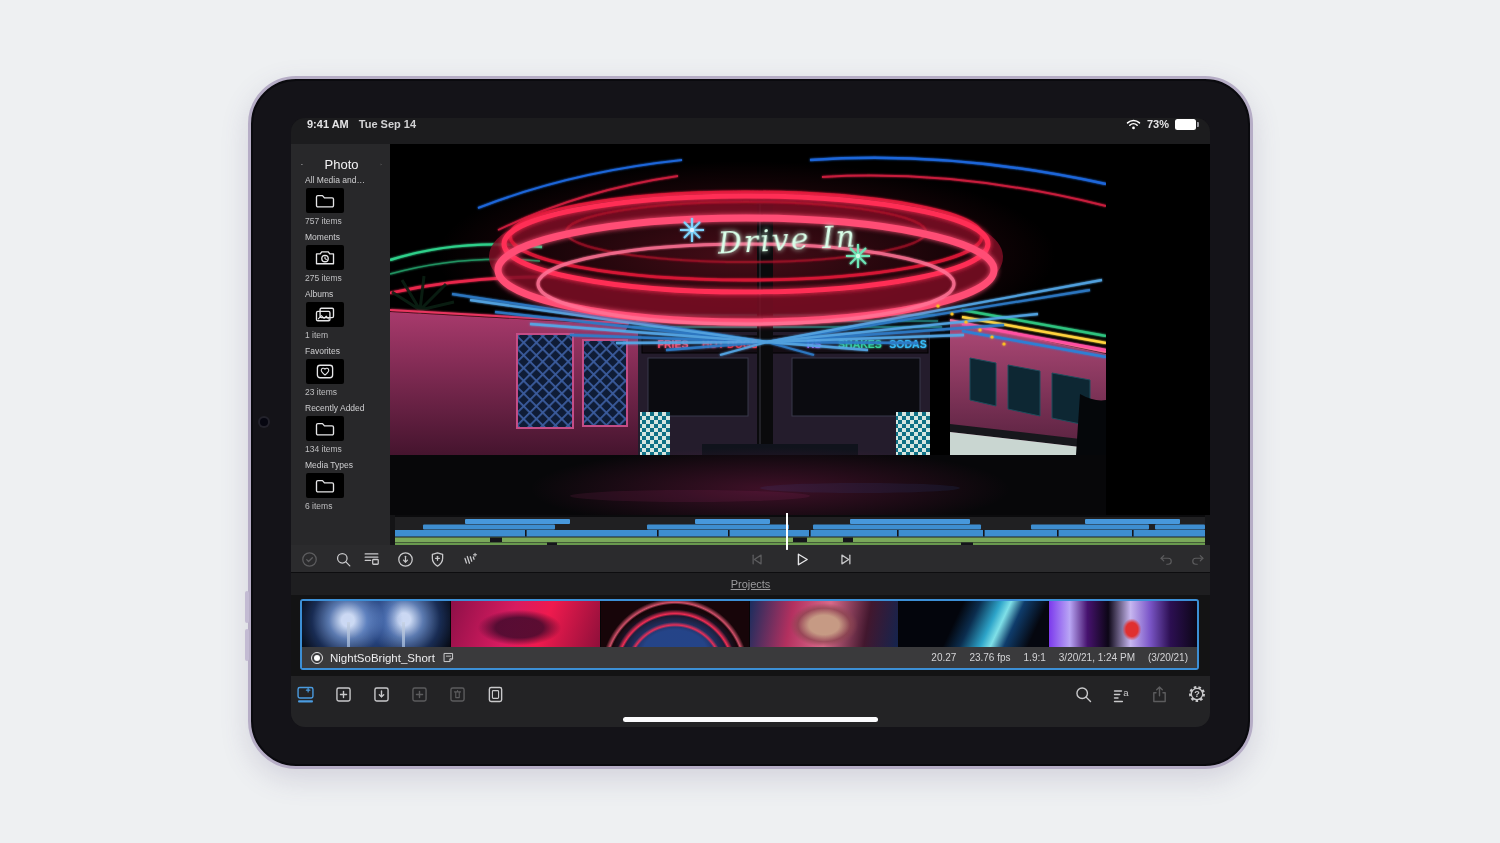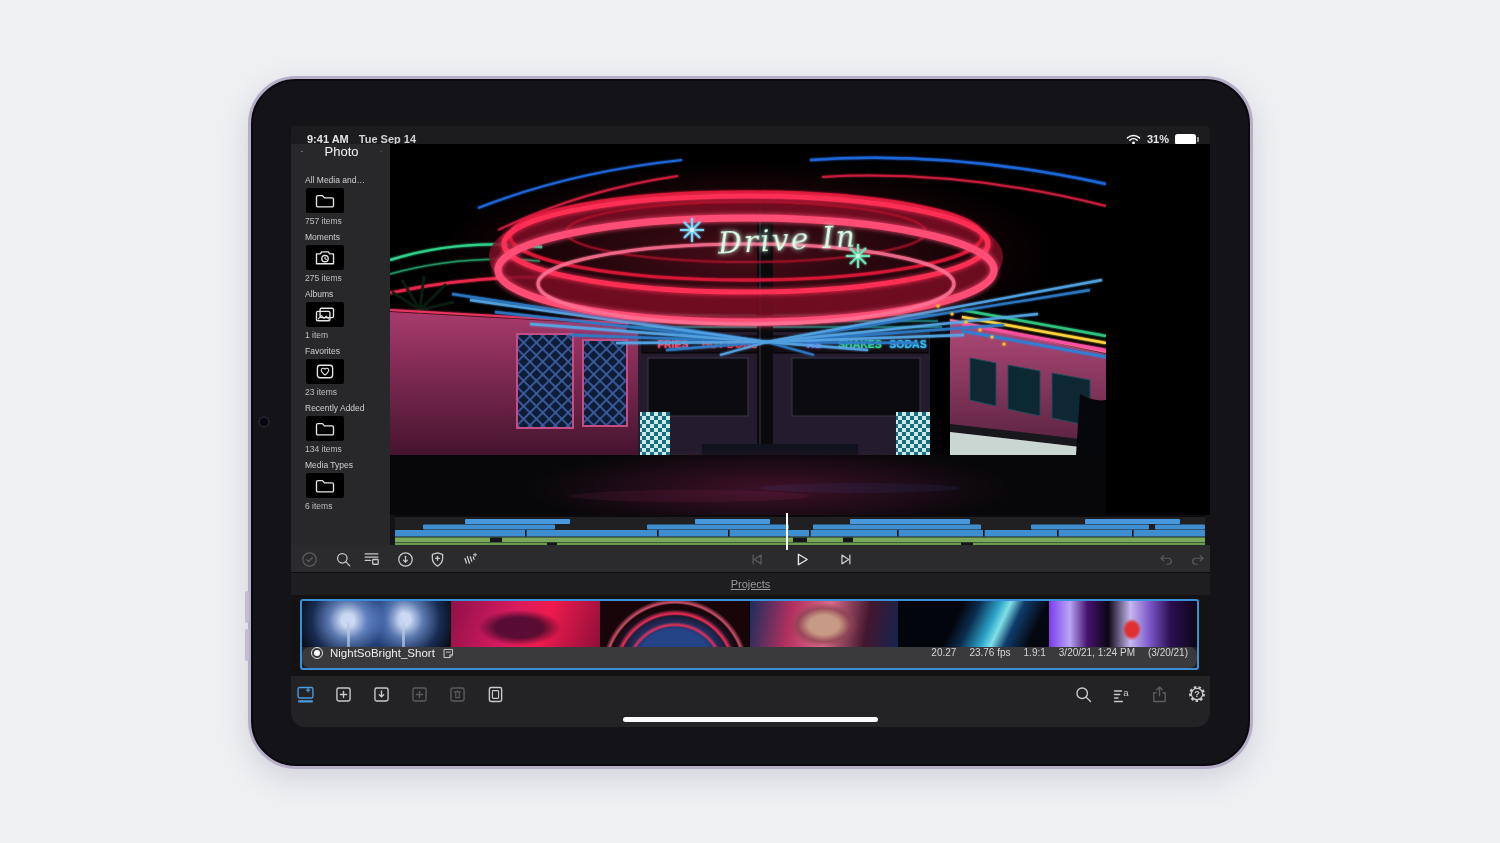--- a/index.html
+++ b/index.html
@@ -10,30 +10,30 @@
   .device { position:absolute; left:248px; top:76px; width:1005px; height:693px;
     background:#141318; border:3px solid #b6adc6; border-radius:48px;
     box-shadow:0 10px 28px rgba(90,80,120,.18), inset 0 0 0 2px #0a0a0e; }
   .camera { position:absolute; left:9px; top:339px; width:8px; height:8px; border-radius:50%;
     background:#060610; box-shadow:0 0 0 2px #23222b; }
   .side-btn { position:absolute; left:-6px; width:4px; background:#c3bbd3; border-radius:2px; }
   .screen { position:absolute; left:40px; top:39px; width:919px; height:609px; background:#141416;
     border-radius:14px; overflow:hidden; }
 
   
-  .status-bar { position:absolute; left:0; top:8px; width:100%; height:26px; background:#1c1c1e;
-    color:#e4e4e6; font-size:11px; display:flex; align-items:center; }
+  .status-bar { position:absolute; left:0; top:0; width:100%; height:26px; background:#1c1c1e;
+    color:#e4e4e6; font-size:11px; display:flex; align-items:flex-start; }
   .sb-left { display:flex; gap:10px; margin-left:16px; font-weight:bold; }
   .sb-right { position:absolute; right:14px; display:flex; align-items:center; gap:6px; font-weight:bold; }
   .batt { width:21px; height:11px; background:#fff; border-radius:2.5px; position:relative; }
   .batt:after { content:""; position:absolute; right:-3px; top:3px; width:2px; height:5px; background:#9a9aa0; border-radius:0 1px 1px 0; }
 
   
   .sidebar { position:absolute; left:0; top:26px; width:99px; height:401px; background:#28282a; }
-  .app-header { height:28px; display:flex; align-items:flex-start; padding:0 8px 0 10px; gap:22px; }
+  .app-header { height:28px; display:flex; align-items:flex-end; padding:0 8px 0 10px; gap:22px; }
   .app-title { color:#f2f2f4; font-size:13px; flex:1; }
   .lib-list { position:absolute; left:0; top:30px; right:0; }
   .lib-item { padding:1px 0 5px 0; }
   .lib-label { color:#cfcfd1; font-size:8.5px; padding-left:14px; white-space:nowrap; overflow:hidden; }
   .lib-tile { width:38px; height:25px; background:#000; margin:3px 0 3px 15px; border-radius:2px;
     display:flex; align-items:center; justify-content:center; }
   .lib-count { color:#bfbfc1; font-size:8.5px; padding-left:14px; }
   .ico { stroke:#e6e6e8; fill:none; stroke-width:1.5; stroke-linecap:round; stroke-linejoin:round; }
 
   
@@ -73,21 +73,21 @@
     radial-gradient(ellipse at 50% 110%, rgba(46,110,220,.6) 0 30%, transparent 60%),
     #170509; }
   .t4 { background:
     radial-gradient(ellipse 34% 70% at 50% 52%, #c69a84 0 30%, rgba(140,70,80,.75) 52%, transparent 68%),
     linear-gradient(100deg,#1b2d5e 0%,#b3305f 28%,#d86a8a 52%,#42172e 78%,#14244e 100%); }
   .t5 { background:
     linear-gradient(115deg,#03050c 0 38%,#0b2d4e 48%,#2da4c9 60%,#7fe0e8 66%,#0f3c6b 74%,#05070f 88%); }
   .t6 { background:
     radial-gradient(ellipse 8% 30% at 56% 62%, #e03030 0 50%, transparent 80%),
     linear-gradient(90deg,#7c3aed 0%,#b9a6f5 14%,#46126e 26%,#0c0616 40%,#c7b7f0 55%,#7c57c9 68%,#2c0f52 82%,#0c0616 100%); }
-  .title-row { height:21px; background:#3a3a3c; display:flex; padding:0 9px; gap:7px;border-radius:8px; }
+  .title-row { height:21px; background:#3a3a3c; display:flex; align-items:center; padding:0 9px; gap:7px; }
   .radio { width:12px; height:12px; border:1.3px solid #e4e4e6; border-radius:50%; display:flex; align-items:center; justify-content:center; }
   .radio i { width:6px; height:6px; background:#fff; border-radius:50%; }
   .proj-name { color:#ededef; font-size:11.5px; }
   .meta { margin-left:auto; display:flex; gap:13px; color:#d4d4d6; font-size:10px; }
 
   
   .bottom-bar { position:absolute; left:0; top:558px; width:100%; height:51px; background:#232325; }
   .bb-btn { position:absolute; top:6px; width:24px; height:24px; display:flex; align-items:center; justify-content:center; }
   .blue { stroke:#4a9be0; }
   .home-indicator { position:absolute; left:332px; bottom:5px; width:255px; height:5px; border-radius:2.5px; background:#fbfbfd; }
@@ -107,21 +107,21 @@
       <div class="sb-left">
         <span>9:41 AM</span>
         <span style="color:#d2d2d4;">Tue Sep 14</span>
       </div>
       <div class="sb-right">
         <svg width="15" height="11" viewBox="0 0 16 12">
           <path d="M1.5 4.2 a9.5 9.5 0 0 1 13 0" class="ico" style="stroke:#fff;stroke-width:1.7"></path>
           <path d="M4 6.8 a5.8 5.8 0 0 1 8 0" class="ico" style="stroke:#fff;stroke-width:1.7"></path>
           <circle cx="8" cy="9.8" r="1.5" fill="#fff"></circle>
         </svg>
-        <span>31%</span>
+        <span>73%</span>
         <div class="batt"></div>
       </div>
     </div>
 
     <div class="sidebar">
       <div class="app-header">
         <svg width="15" height="15" viewBox="0 0 20 20">
           <g fill="#f4f4f6" opacity=".92">
             <circle cx="10" cy="4.4" r="2.5"></circle>
                 <circle cx="10" cy="15.6" r="2.5"></circle>

